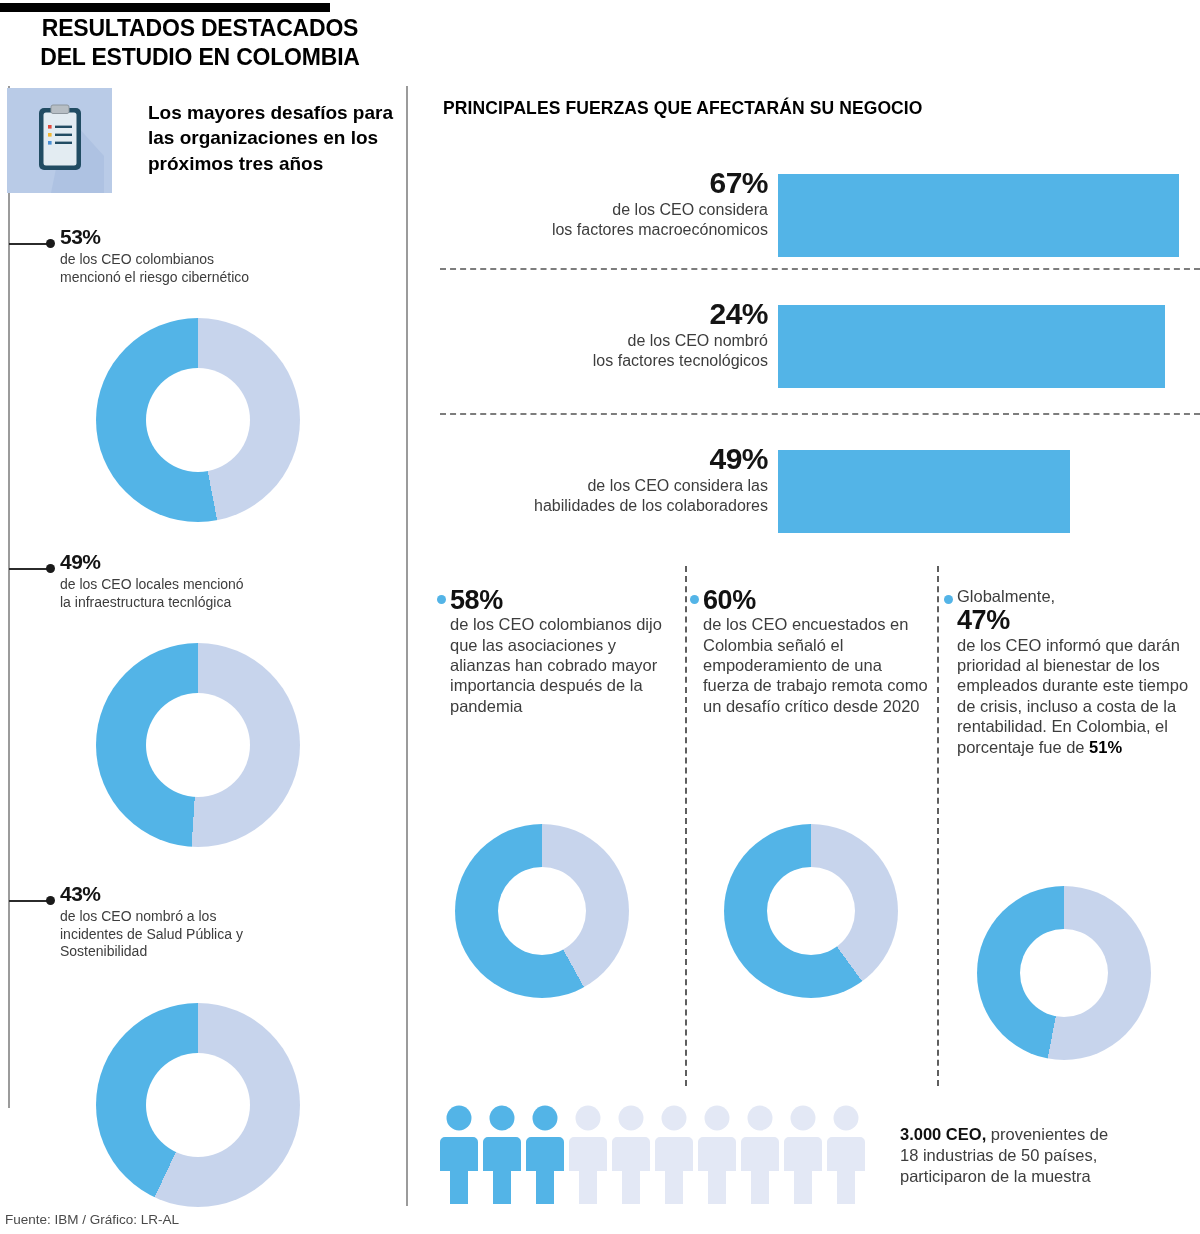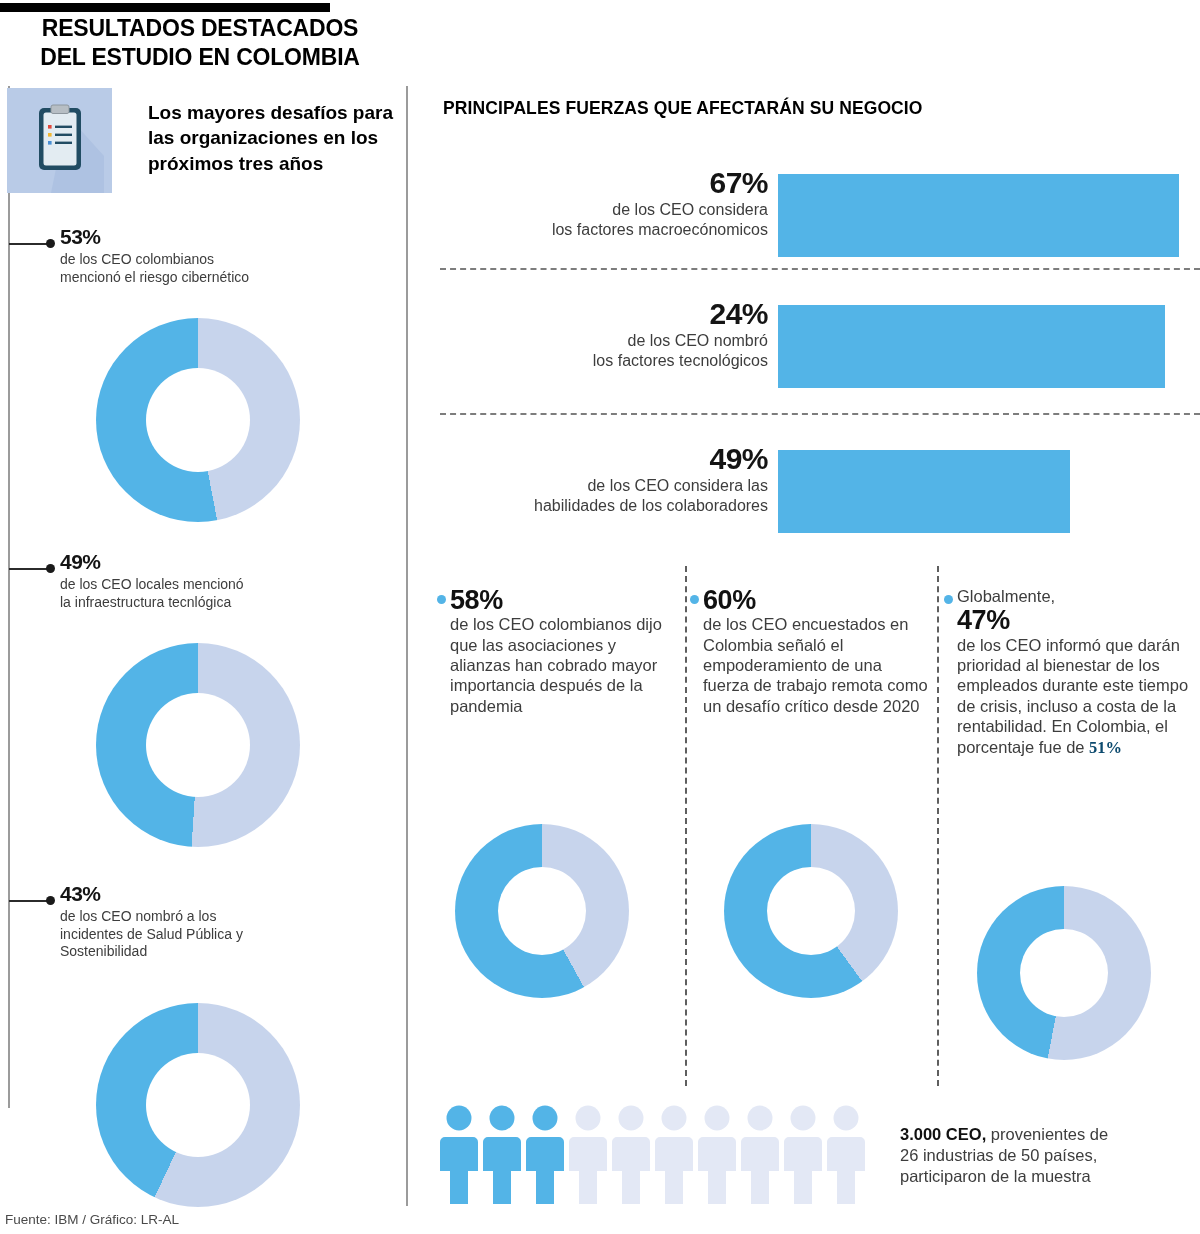--- a/index.html
+++ b/index.html
@@ -78,21 +78,21 @@
     position:absolute;left:0;top:9px;width:9px;height:9px;border-radius:50%;
     background:#53b4e7;
   }
   .bcol .btext{
     margin-left:13px;font-size:16.5px;line-height:1.235;color:#3d3d3d;
   }
   .bcol .btext b.pct{
     font-size:27px;font-weight:bold;color:#111;letter-spacing:-0.4px;
     line-height:1.05;display:inline-block;
   }
-  .bcol .btext b.inline{font-weight:bold;color:#0c4a6e;font-family:Liberation Serif, serif;}
+  .bcol .btext b.inline{font-weight:bold;color:#000000;}
 
   
   .people{position:absolute;left:440px;top:1104px;}
   .foot-note{
     position:absolute;left:900px;top:1124px;width:300px;
     font-size:16.5px;line-height:1.28;color:#3d3d3d;
   }
   .foot-note b{font-weight:bold;color:#111;}
 
   .source{
@@ -291,19 +291,19 @@
       </g>
       <g fill="#e3e8f5" transform="translate(387,0)">
         <circle cx="19" cy="14" r="12.5"></circle>
         <path d="M5 33 h28 a5 5 0 0 1 5 5 v29 h-10 v33 h-18 v-33 h-10 v-29 a5 5 0 0 1 5 -5 z"></path>
       </g>
     </svg>
   </div>
 
   <div class="foot-note">
     <b>3.000 CEO,</b><span> provenientes de</span><br>
-    <span>26 industrias de 50 países,</span><br>
+    <span>18 industrias de 50 países,</span><br>
     <span>participaron de la muestra</span>
   </div>
 
   <div class="source">Fuente: IBM / Gráfico: LR-AL</div>
 
 </div>
 
 </body></html>

